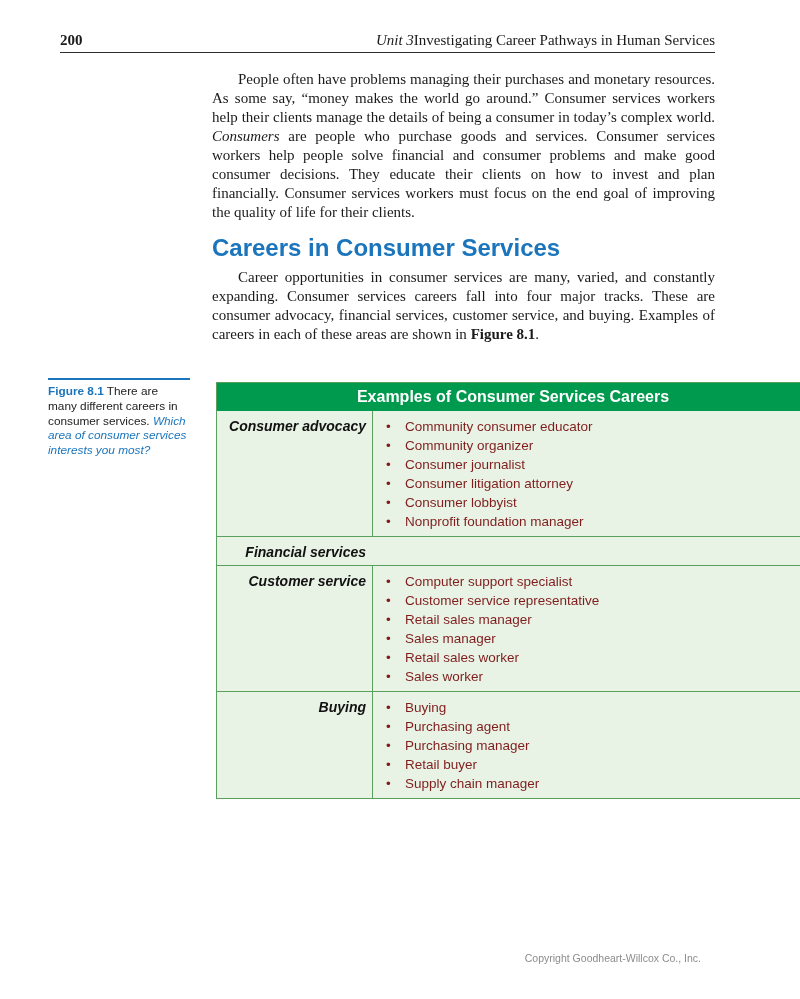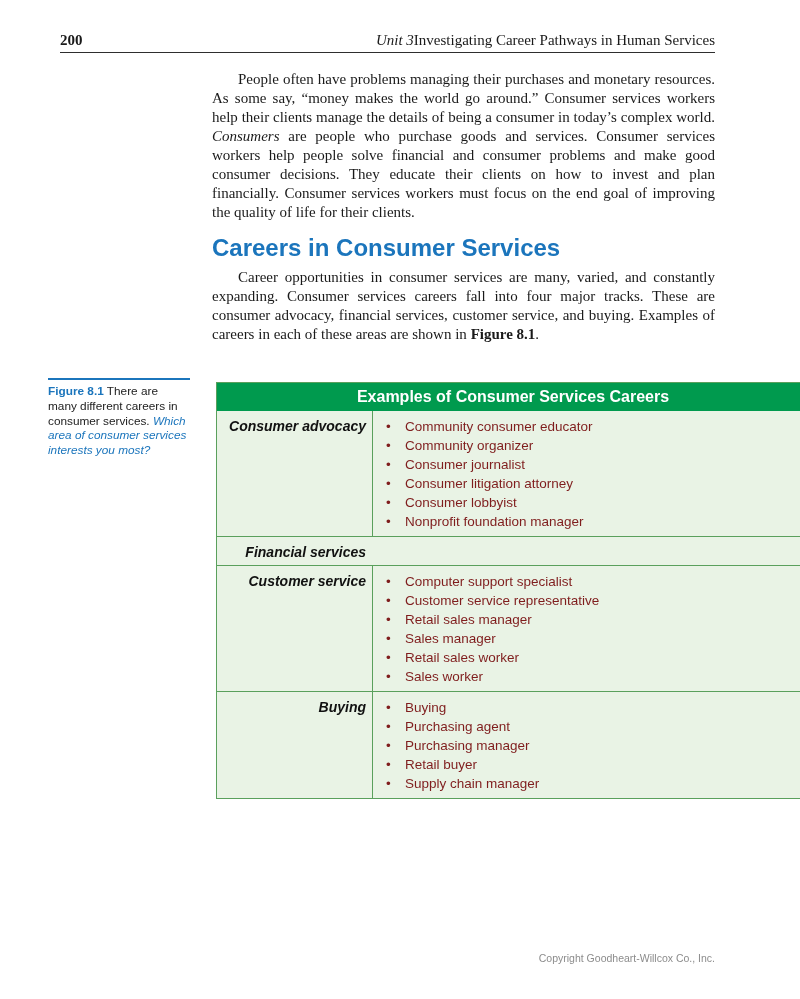--- a/index.html
+++ b/index.html
@@ -73,21 +73,21 @@
   .items-cell{
     flex:1;margin:0;padding:6px 6px 5px 0;list-style:none;
     border-left:1px solid var(--table-border-green);
     font-family:"Liberation Sans", sans-serif;font-size:13.5px;color:#7f1d1d;
   }
   .items-cell li{position:relative;padding-left:32px;line-height:19px;}
   .items-cell li::before{content:"\2022";position:absolute;left:13px;}
 
   
   .copyright{
-    position:absolute;right:85px;top:952px;
+    position:absolute;right:99px;top:952px;
     font-family:"Liberation Sans", sans-serif;
     font-size:10.5px;color:#8c8c8c;
   }
 </style>
 </head>
 <body>
 
 <header class="page-header">
   <span class="page-num">200</span>
   <span class="running-head"><span class="unit-label">Unit 3</span><span>Investigating Career Pathways in Human Services</span></span>

